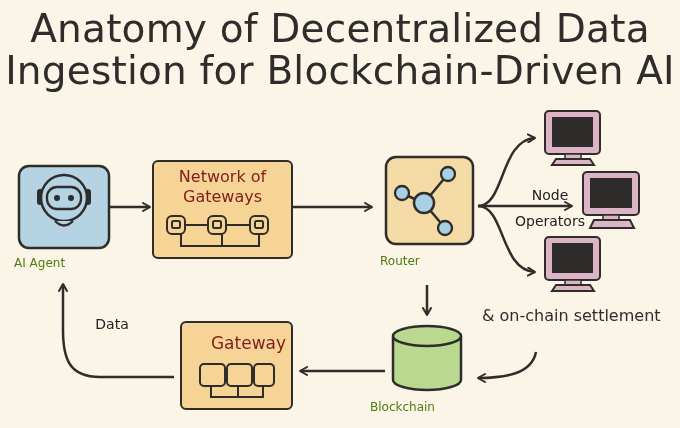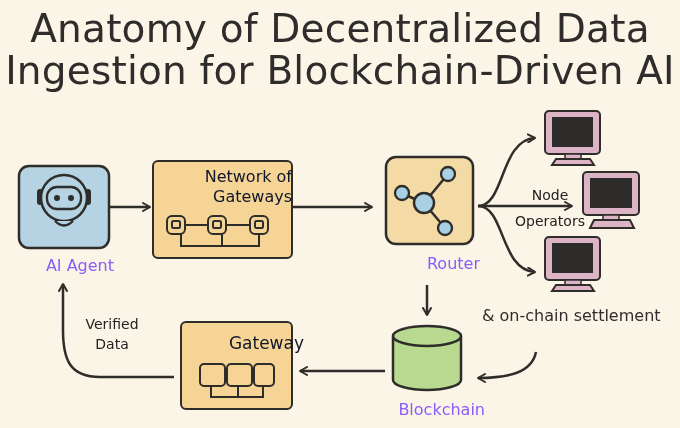--- a/index.html
+++ b/index.html
@@ -2,24 +2,24 @@
 <html><head>
 <meta charset="utf-8">
 <style>
   html, body { margin:0; padding:0; }
   body { width:680px; height:428px; background:#fbf5e8; position:relative; overflow:hidden;
          font-family:"DejaVu Sans", sans-serif; color:#2b2a28; }
   .title { position:absolute; left:0; width:680px; top:8px; text-align:center;
            font-size:39px; line-height:42px; font-weight:normal; letter-spacing:0.2px; color:#2e2d2b; }
   .title div { white-space:nowrap; }
   svg.canvas { position:absolute; left:0; top:0; }
-  .label { position:absolute; font-size:16px; color:#8b5cf6; white-space:nowrap; text-align:right; }
+  .label { position:absolute; font-size:12px; color:#4d7c0f; white-space:nowrap; text-align:left; }
   .small-bold { position:absolute; font-size:14px; font-weight:normal; color:#232220; white-space:nowrap; text-align:center; line-height:20px; }
   .note { position:absolute; font-size:16px; color:#2e2d2b; line-height:20px; white-space:nowrap; }
-  .box-title { position:absolute; font-size:16px; color:#0f172a; text-align:right; line-height:20px; white-space:nowrap; }
+  .box-title { position:absolute; font-size:16px; color:#7f1d1d; text-align:center; line-height:20px; white-space:nowrap; }
 </style>
 </head>
 <body>
 
 <div class="title">
   <div>Anatomy of Decentralized Data</div>
   <div>Ingestion for Blockchain-Driven AI</div>
 </div>
 
 <svg class="canvas" width="680" height="428" viewBox="0 0 680 428">
@@ -145,15 +145,14 @@
 
 <div class="note" style="left:482px; top:306px;">
   <div>&amp; on-chain settlement</div>
 </div>
 
 <div class="label" style="left:370px; top:400px; width:115px;">Blockchain</div>
 
 <div class="box-title" style="left:181px; top:333px; width:111px; font-size:17px;padding-left:12px;">Gateway</div>
 
 <div class="small-bold" style="left:72px; top:314px; width:80px;">
-  <div>Verified</div>
   <div>Data</div>
 </div>
 
 </body></html>

